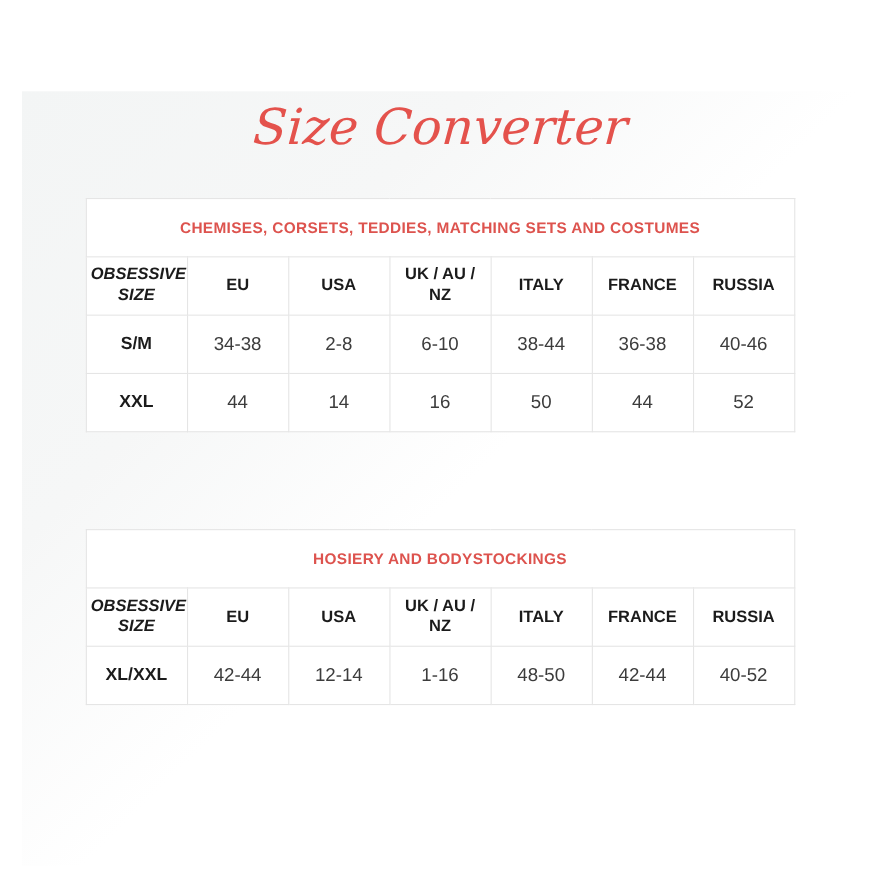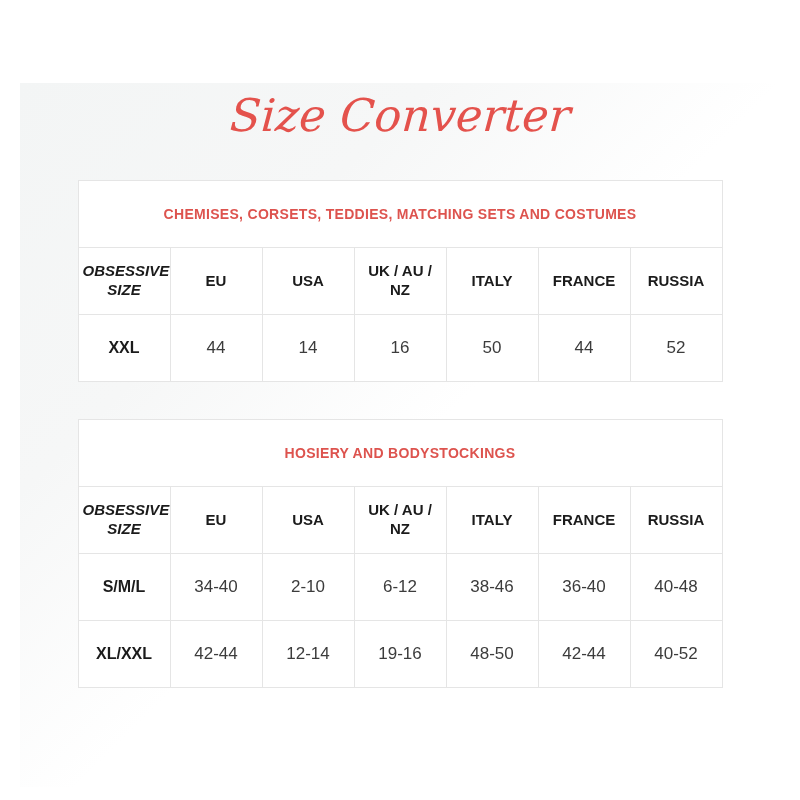--- a/index.html
+++ b/index.html
@@ -36,21 +36,21 @@
     border-collapse: collapse;
     table-layout: fixed;
     width: 645px;
     margin: 0 auto;
     background: #ffffff;
   }
   table.size-table td, table.size-table th {
     border: 1px solid #e5e5e5;
     text-align: center;
     vertical-align: middle;
-    height: 67px;
+    height: 53px;
     padding: 0 4px;
     box-sizing: border-box;
   }
   .tbl-title-cell {
     color: #dd534e;
     font-weight: bold;
     font-size: 14px;
     letter-spacing: 0.3px;
   }
   table.size-table th {
@@ -64,21 +64,21 @@
     font-size: 16px;
     font-weight: bold;
     color: #1b1b1b;
   }
   td.val {
     font-size: 17px;
     font-weight: normal;
     color: #3c3c3c;
   }
   #table-1 { margin-top: 18px; }
-  #table-2 { margin-top: 37px; }
+  #table-2 { margin-top: 88px; }
 </style>
 </head>
 <body>
 
 <div class="content-panel">
 
   <h1 class="page-title">Size Converter</h1>
 
   <table class="size-table" id="table-1">
     <tbody>
@@ -86,20 +86,29 @@
         <td colspan="7" class="tbl-title-cell">CHEMISES, CORSETS, TEDDIES, MATCHING SETS AND COSTUMES</td>
       </tr>
       <tr>
         <th class="col-first">OBSESSIVE SIZE</th>
         <th>EU</th>
         <th>USA</th>
         <th>UK / AU / NZ</th>
         <th>ITALY</th>
         <th>FRANCE</th>
         <th>RUSSIA</th>
+      </tr>
+      <tr>
+        <td class="row-label">S/M</td>
+        <td class="val">34-38</td>
+        <td class="val">2-8</td>
+        <td class="val">6-10</td>
+        <td class="val">38-44</td>
+        <td class="val">36-38</td>
+        <td class="val">40-46</td>
       </tr>
       <tr>
         <td class="row-label">XXL</td>
         <td class="val">44</td>
         <td class="val">14</td>
         <td class="val">16</td>
         <td class="val">50</td>
         <td class="val">44</td>
         <td class="val">52</td>
       </tr>
@@ -114,33 +123,24 @@
       <tr>
         <th class="col-first">OBSESSIVE SIZE</th>
         <th>EU</th>
         <th>USA</th>
         <th>UK / AU / NZ</th>
         <th>ITALY</th>
         <th>FRANCE</th>
         <th>RUSSIA</th>
       </tr>
       <tr>
-        <td class="row-label">S/M/L</td>
-        <td class="val">34-40</td>
-        <td class="val">2-10</td>
-        <td class="val">6-12</td>
-        <td class="val">38-46</td>
-        <td class="val">36-40</td>
-        <td class="val">40-48</td>
-      </tr>
-      <tr>
         <td class="row-label">XL/XXL</td>
         <td class="val">42-44</td>
         <td class="val">12-14</td>
-        <td class="val">19-16</td>
+        <td class="val">1-16</td>
         <td class="val">48-50</td>
         <td class="val">42-44</td>
         <td class="val">40-52</td>
       </tr>
     </tbody>
   </table>
 
 </div>
 
 </body></html>

